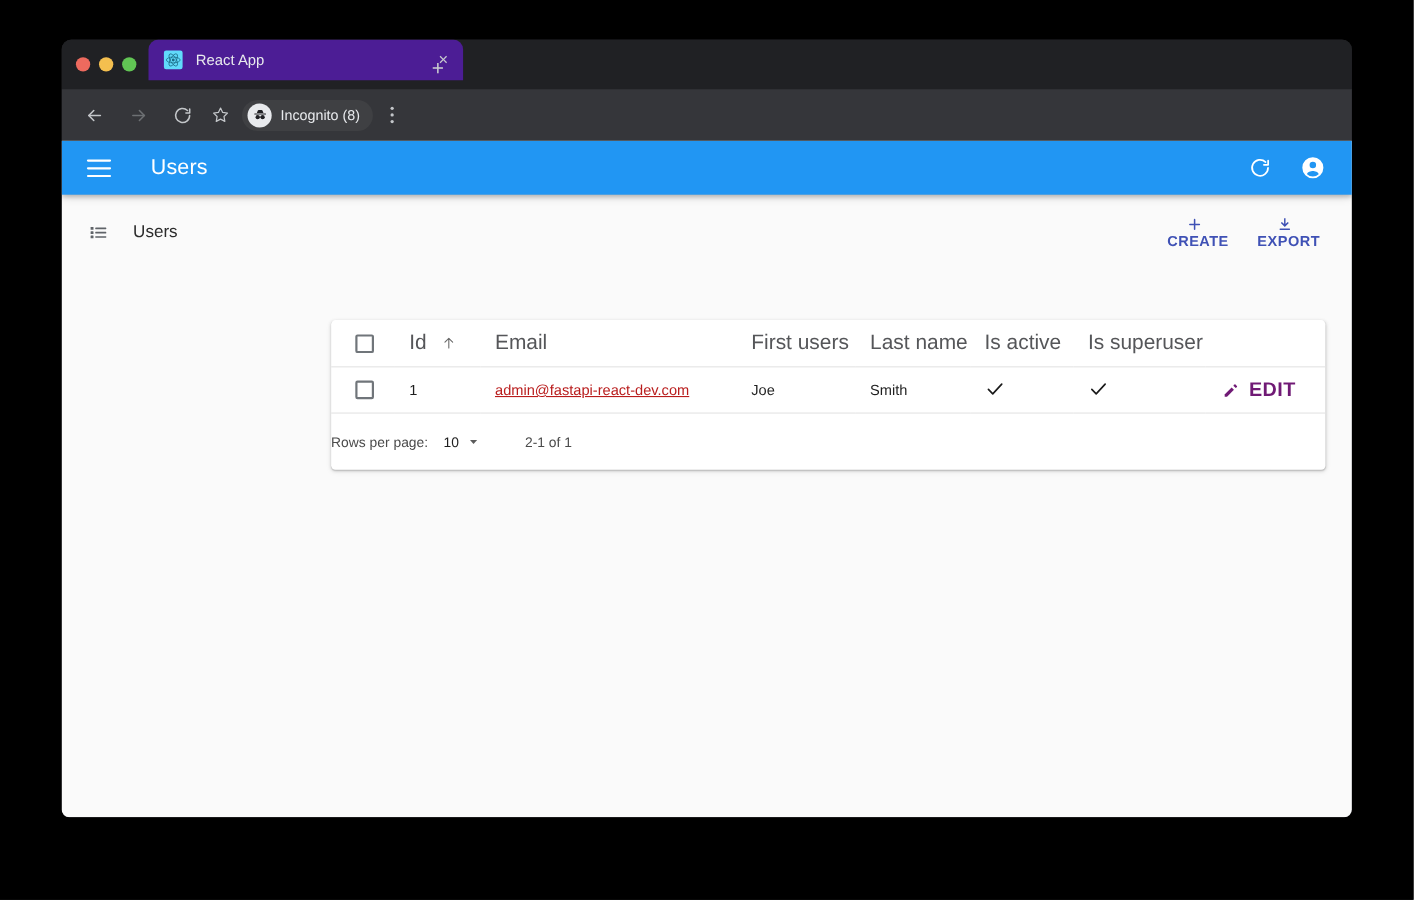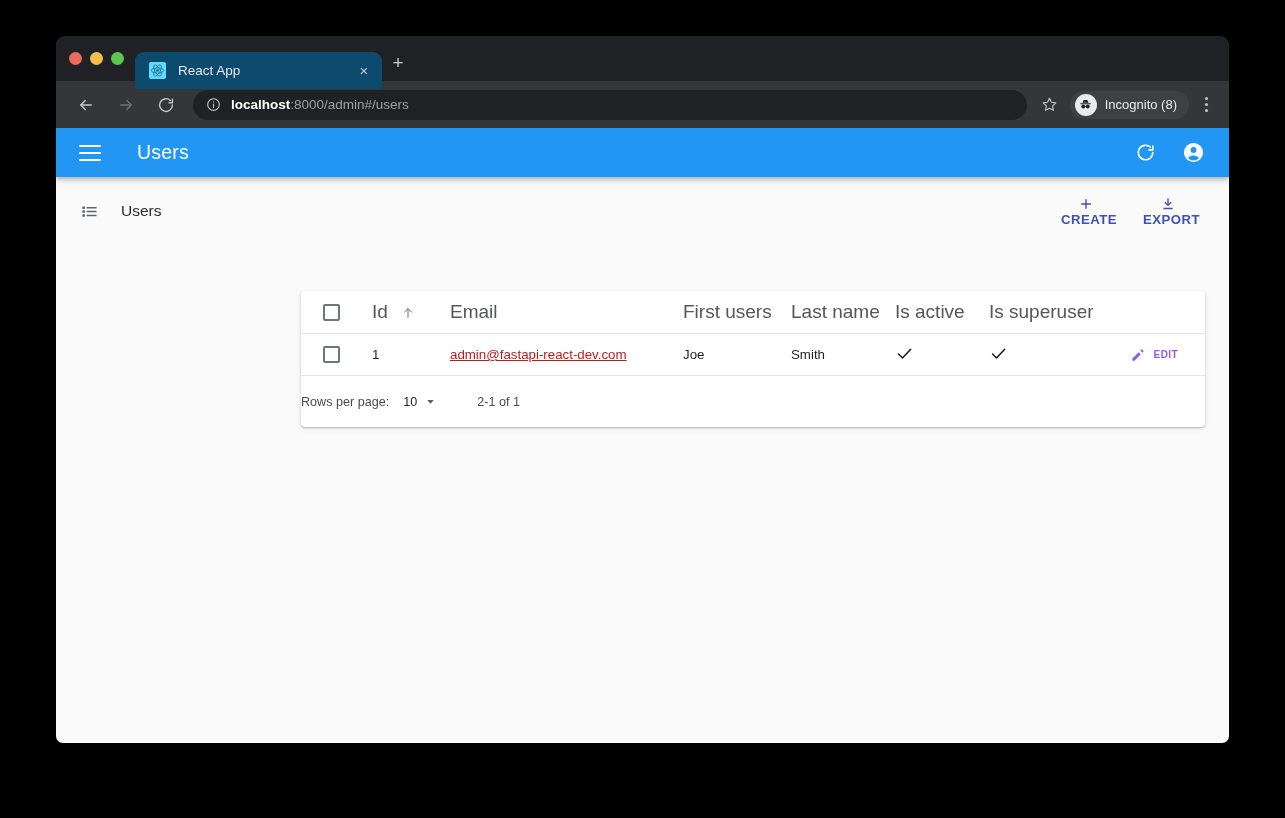--- a/index.html
+++ b/index.html
@@ -41,24 +41,24 @@
     gap: 8px;
   }
   .light { width: 13px; height: 13px; border-radius: 50%; }
   .light.red { background: #ed6a5e; }
   .light.yellow { background: #f4bf4f; }
   .light.green { background: #61c554; }
 
   .tab {
     position: absolute;
     left: 79px;
-    top: 16px;
-    width: 247px;
+    top: 0;
+    width: 286px;
     height: 37px;
-    background: #0c4a6e;
+    background: #4c1d95;
     border-radius: 9px 9px 0 0;
     display: flex;
     align-items: center;
     padding: 0 0 0 14px;
     box-sizing: border-box;
   }
   .tab-favicon {
     width: 17px; height: 17px;
     border-radius: 2px;
     background: #61dafb;
@@ -305,22 +305,22 @@
   .email-link {
     color: #b91c1c;
     text-decoration: underline;
     font-size: 13.3px;
   }
   .check-mark { color: #1a1a1a; display: inline-flex; }
   .edit-cell { text-align: right; padding-right: 23px; }
   .edit-btn {
     display: inline-flex;
     align-items: center;
-    color: #8b5cf6;
-    font-size: 10px;
+    color: #701a75;
+    font-size: 18px;
     font-weight: bold;
     letter-spacing: 0.4px;
     background: none; border: none; cursor: pointer;
     padding: 5px 4px;
     font-family: "Liberation Sans", sans-serif;
   }
   .edit-btn .pencil { display: flex; align-items: center; margin-right: 8px; }
 
   
   .table-footer {
@@ -386,30 +386,20 @@
           <path d="M13 6l6 6-6 6"></path>
       </svg>
     </div>
     <div class="nav-btn">
       <svg width="18" height="18" viewBox="0 0 24 24" fill="none" stroke="currentColor" stroke-width="1.9" stroke-linecap="round" stroke-linejoin="round">
         <path d="M20.5 12a8.5 8.5 0 1 1-2.6-6.1"></path>
         <path d="M20.6 4.3v4.6h-4.6"></path>
       </svg>
     </div>
 
-    <div class="omnibox">
-      <span class="info-icon">
-        <svg width="15" height="15" viewBox="0 0 24 24" fill="none" stroke="currentColor" stroke-width="1.8">
-          <circle cx="12" cy="12" r="9.3"></circle>
-          <path d="M12 11.2v5.4" stroke-linecap="round"></path>
-          <circle cx="12" cy="7.8" r="1.05" fill="currentColor" stroke="none"></circle>
-        </svg>
-      </span>
-      <span class="url-text"><span class="url-host">localhost</span><span>:8000/admin#/users</span></span>
-    </div>
 
     <div class="star-btn">
       <svg width="17" height="17" viewBox="0 0 24 24" fill="none" stroke="currentColor" stroke-width="1.6" stroke-linejoin="round">
         <path d="M12 3.2l2.75 5.6 6.15.9-4.45 4.35 1.05 6.15L12 17.3l-5.5 2.9 1.05-6.15L3.1 9.7l6.15-.9z"></path>
       </svg>
     </div>
 
     <div class="incognito-pill">
       <span class="ico">
         <svg width="15" height="15" viewBox="0 0 24 24" fill="#202124">

